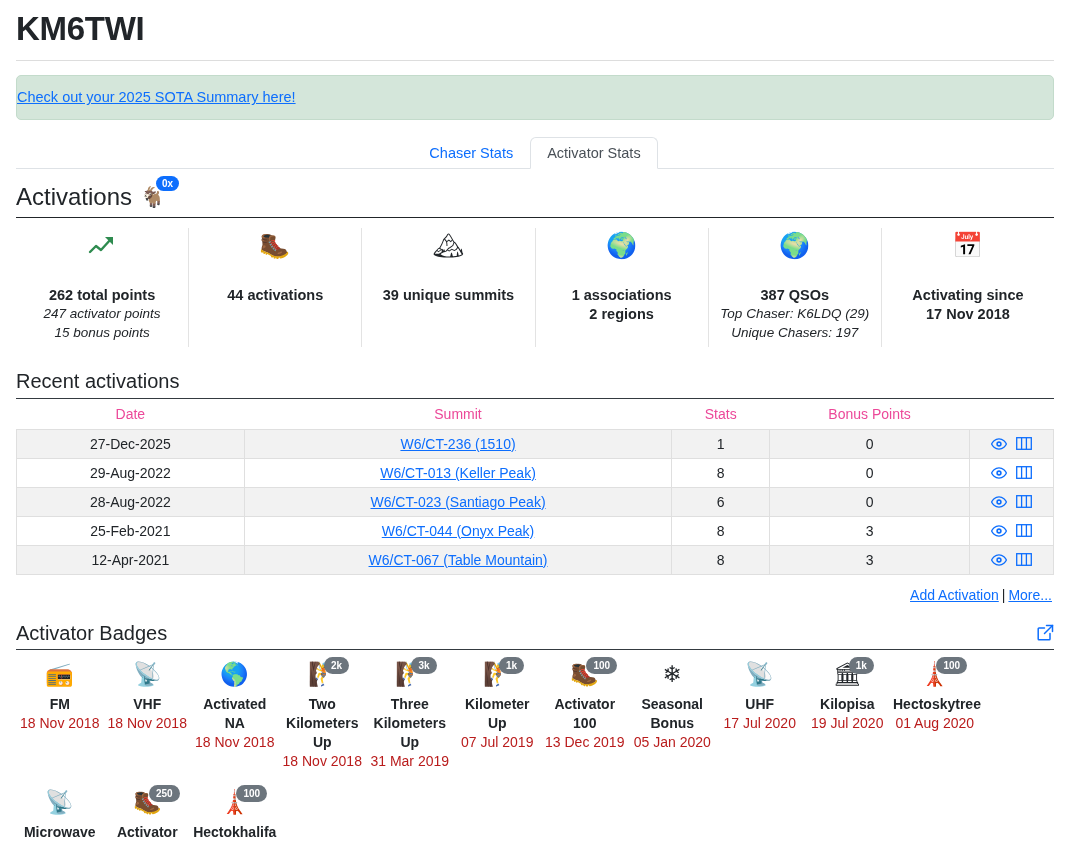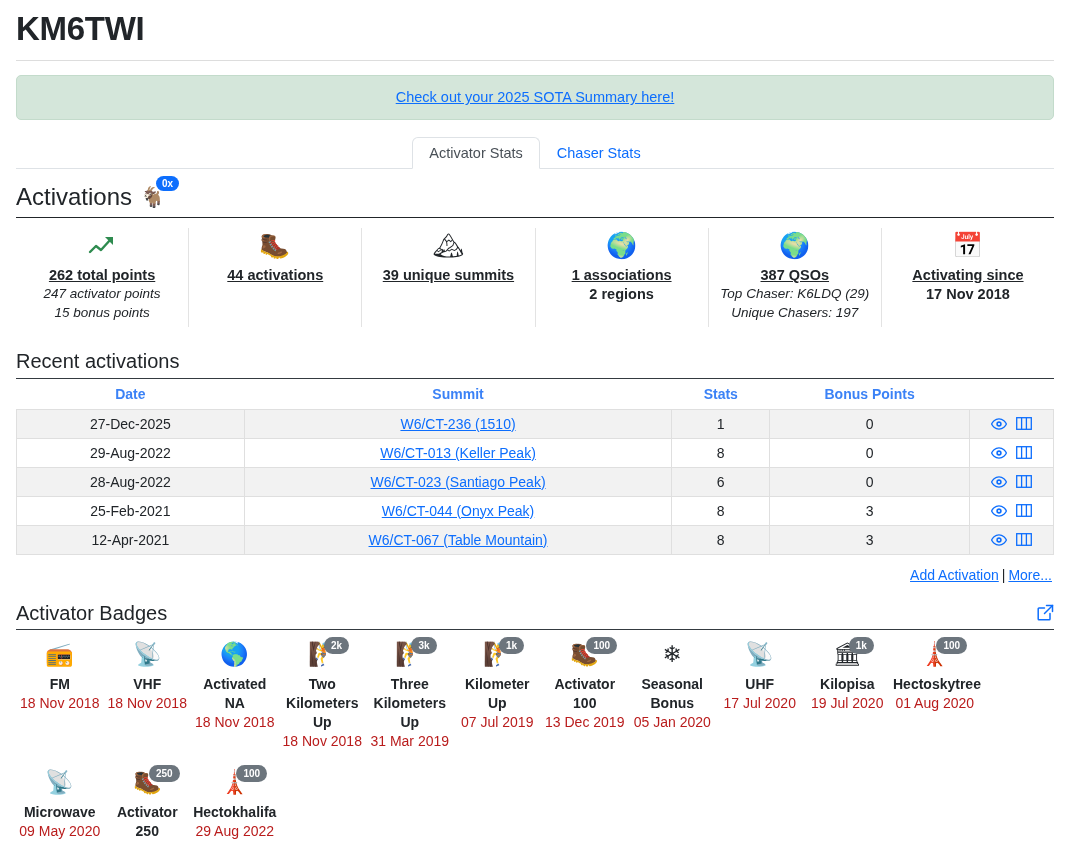--- a/index.html
+++ b/index.html
@@ -38,21 +38,21 @@
   }
 
   
   .alert {
     background: #d4e6da;
     border: 1px solid #c3dbcb;
     border-radius: 5px;
     height: 43px;
     display: flex;
     align-items: center;
-    justify-content: center;
+    justify-content: flex-start;
     margin-bottom: 12px;
   }
   .alert a {
     color: #0d6efd;
     font-size: 14.5px;
     text-decoration: underline;
   }
 
   
   .tabs {
@@ -130,47 +130,46 @@
     border-right: 1px solid #e3e3e3;
     display: flex;
     flex-direction: column;
     align-items: center;
   }
   .stat:last-child { border-right: 0; }
   .stat-icon { font-size: 25px; line-height: 1.1; height: 32px; display:flex; align-items:center; }
   .stat-main {
     font-size: 14.5px;
     font-weight: bold;
-    margin-top: 4px;
+    margin-top: 24px;
     line-height: 1.35;
-    text-decoration: underline;
   }
   .stat-sub {
     font-size: 13.5px;
     font-style: italic;
     line-height: 1.38;
     color: #212529;
   }
   .stat-main-line { font-size: 14.5px; font-weight: bold; line-height: 1.35; }
 
   
   table.acts {
     width: 100%;
     border-collapse: collapse;
     font-size: 14px;
     margin-top: 0;
   }
   table.acts thead th {
     font-size: 14px;
-    font-weight: bold;
+    font-weight: normal;
     text-align: center;
     padding: 7px 6px;
     border: 0;
     background: #ffffff;
-    color: #3b82f6;
+    color: #ec4899;
   }
   table.acts tbody td {
     text-align: center;
     padding: 6px 6px;
     border: 1px solid #dfdfdf;
     color: #212529;
     height: 15px;
   }
   table.acts tbody tr:nth-child(odd) td { background: #f2f2f2; }
   table.acts tbody tr:nth-child(even) td { background: #ffffff; }
@@ -252,22 +251,22 @@
 <div class="page">
 
   <h1 class="callsign">KM6TWI</h1>
   <hr class="title-rule">
 
   <div class="alert">
     <a href="#">Check out your 2025 SOTA Summary here!</a>
   </div>
 
   <div class="tabs">
+    <div class="tab">Chaser Stats</div>
     <div class="tab active">Activator Stats</div>
-    <div class="tab">Chaser Stats</div>
   </div>
 
   <div class="section-head">
     <span>Activations</span>
     <span class="goat-wrap">
       <span class="goat">🐐</span>
       <span class="pill-badge">0x</span>
     </span>
   </div>
   <hr class="section-rule">

